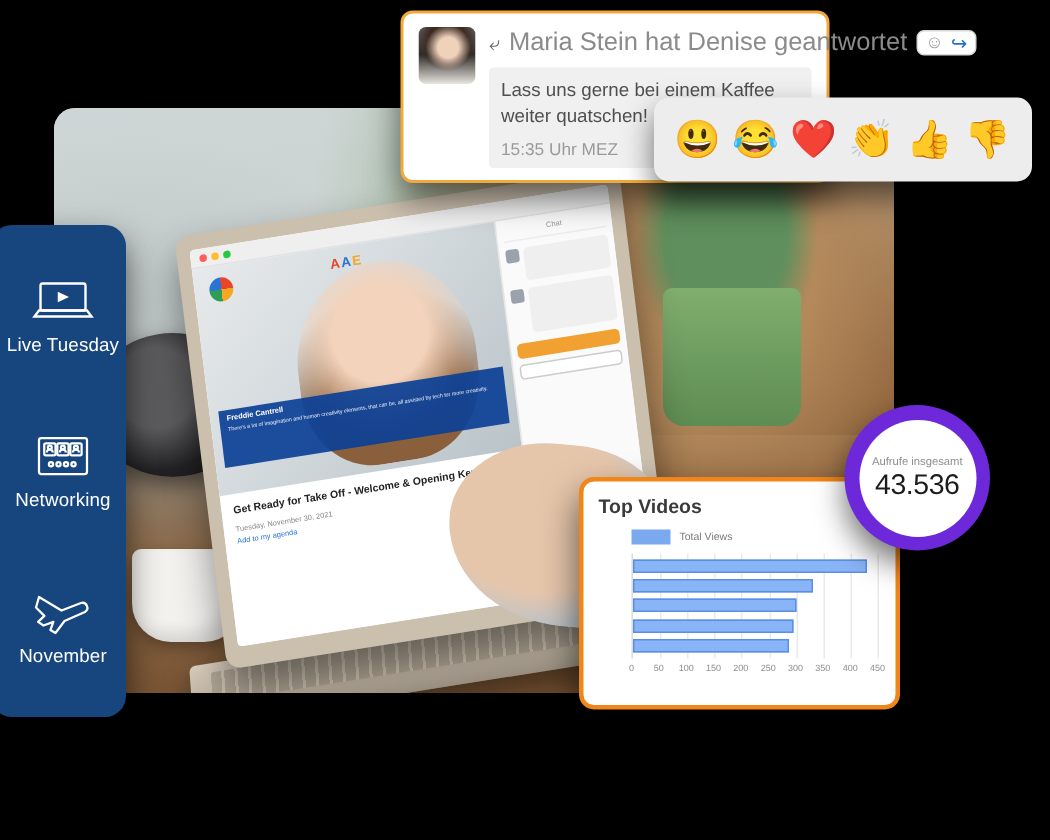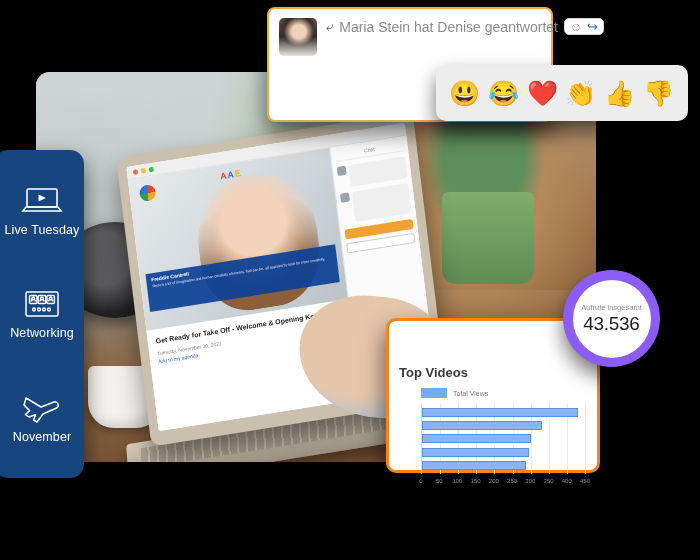--- a/index.html
+++ b/index.html
@@ -139,21 +139,21 @@
     box-shadow: 0 10px 22px rgba(0,0,0,.55);
     padding: 9px 10px; display: flex; gap: 9px;
   }
   .chat-av { width: 38px; height: 38px; border-radius: 5px; flex: 0 0 auto;
     background: radial-gradient(circle at 52% 36%, #f0d2bb 0 22%, rgba(240,210,187,0) 48%),
                 radial-gradient(circle at 50% 20%, #3b2a22 0 34%, rgba(59,42,34,0) 60%),
                 linear-gradient(180deg,#6b6f72 0%, #2f2b28 48%, #e8e4df 100%); }
   .chat-right { flex: 1 1 auto; min-width: 0; }
   .chat-head { display: flex; align-items: center; gap: 6px; }
   .reply-arrow { color: #6d6d6d; font-size: 13px; line-height: 1; transform: scaleX(-1); }
-  .chat-title { font-size: 14px; color: #8b8b8b; white-space: nowrap; flex: 1 1 auto; }
+  .chat-title { font-size: 17px; color: #8b8b8b; white-space: nowrap; flex: 1 1 auto; }
   .chat-actions { display: flex; align-items: center; gap: 5px;
     border: 1px solid #d8d8d8; border-radius: 5px; padding: 1px 5px; background: #fff; }
   .emo-btn { font-size: 12px; line-height: 1; color: #9b9b9b; }
   .reply-btn { color: #1f6fd0; font-size: 13px; line-height: 1; transform: scaleX(-1); }
   .chat-bubble { margin-top: 7px; background: #f0f0f0; border-radius: 3px; padding: 7px 8px 6px 8px; }
   .chat-text { font-size: 12.5px; color: #4f4f4f; line-height: 1.35; }
   .chat-time { font-size: 11.5px; color: #9a9a9a; margin-top: 8px; }
 
   
   .emoji-bar {
@@ -164,38 +164,38 @@
   }
   .emoji { font-size: 25px; line-height: 1; cursor: pointer; }
 
   
   .chart-card {
     position: absolute; left: 386px; top: 318px; width: 214px; height: 155px;
     background: #fff; border: 3px solid #f08519; border-radius: 10px;
     box-shadow: 0 12px 24px rgba(0,0,0,.6);
     padding: 9px 10px 6px 10px;
   }
-  .chart-title { font-size: 13px; color: #3a3a3a; font-weight: 600; margin-top: 35px; }
+  .chart-title { font-size: 13px; color: #3a3a3a; font-weight: 600; }
   .chart-legend { display: flex; align-items: center; gap: 6px; margin-top: 8px; margin-left: 22px; }
   .legend-swatch { width: 26px; height: 10px; background: #7aa9f0; }
   .legend-text { font-size: 7px; color: #7b7b7b; }
   .plot { position: relative; margin-top: 6px; height: 86px; }
   .plot-area { position: absolute; left: 22px; right: 2px; top: 0; bottom: 16px;
     border-left: 1px solid #dcdcdc; }
   .grid { position: absolute; inset: 0; }
   .gl { position: absolute; top: 0; bottom: 0; width: 1px; background: #e9e9e9; }
   .bars { position: absolute; inset: 0; display: flex; flex-direction: column; justify-content: space-evenly; }
   .bar { height: 9px; background: #8ab4f8; border: 1px solid #5b8fe0; }
   .ticks { position: absolute; left: 22px; right: 2px; bottom: 0; height: 14px; }
   .tick { position: absolute; top: 2px; transform: translateX(-50%); font-size: 6px; color: #8d8d8d; }
 
   
   .kpi {
     position: absolute; left: 563px; top: 270px; width: 97px; height: 97px;
-    border-radius: 50%; background: #8b5cf6;
+    border-radius: 50%; background: #6d28d9;
     box-shadow: 0 10px 20px rgba(0,0,0,.55);
     display: flex; align-items: center; justify-content: center;
   }
   .kpi-inner {
     width: 78px; height: 78px; border-radius: 50%; background: #fff;
     display: flex; flex-direction: column; align-items: center; justify-content: center; gap: 1px;
   }
   .kpi-label { font-size: 7.5px; color: #8e8e8e; }
   .kpi-value { font-size: 19px; color: #1c1c1c; letter-spacing: -.3px; }
 </style>
@@ -315,20 +315,24 @@
     <div class="chat-av"></div>
     <div class="chat-right">
       <div class="chat-head">
         <span class="reply-arrow">⤷</span>
         <span class="chat-title">Maria Stein hat Denise geantwortet</span>
         <span class="chat-actions">
           <span class="emo-btn">☺</span>
           <span class="reply-btn">↩</span>
         </span>
       </div>
+      <div class="chat-bubble">
+        <div class="chat-text">Lass uns gerne bei einem Kaffee weiter quatschen!</div>
+        <div class="chat-time">15:35 Uhr MEZ</div>
+      </div>
     </div>
   </div>
 
   <div class="emoji-bar">
     <span class="emoji">😃</span>
     <span class="emoji">😂</span>
     <span class="emoji">❤️</span>
     <span class="emoji">👏</span>
     <span class="emoji">👍</span>
     <span class="emoji">👎</span>

